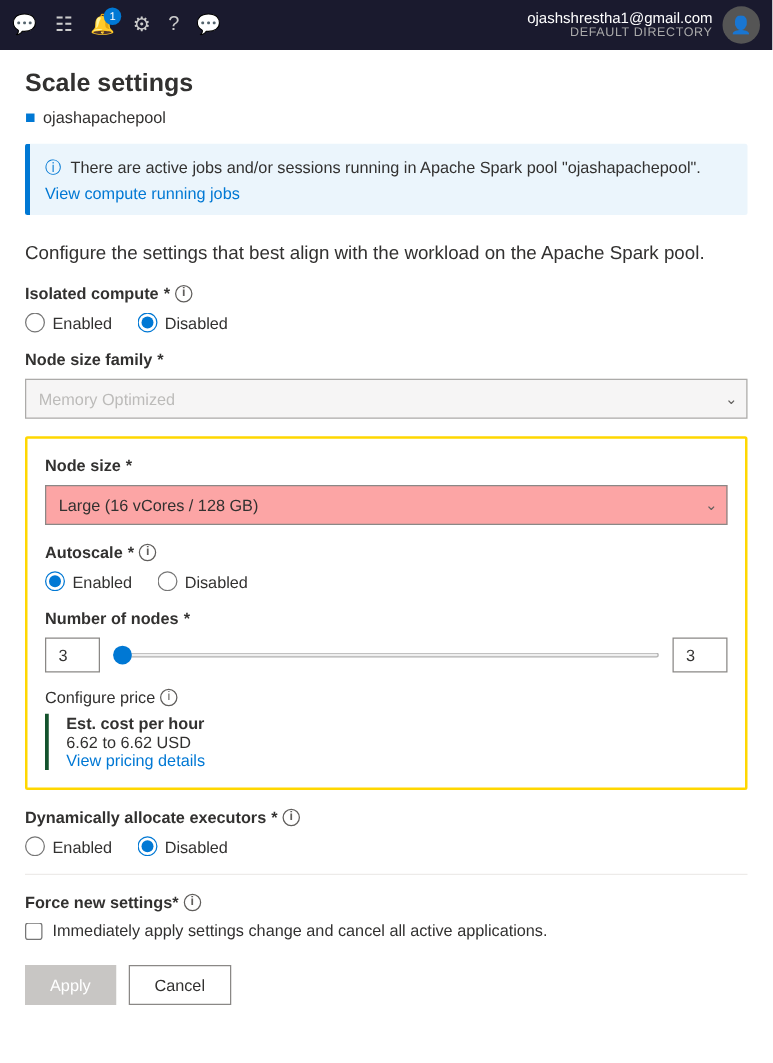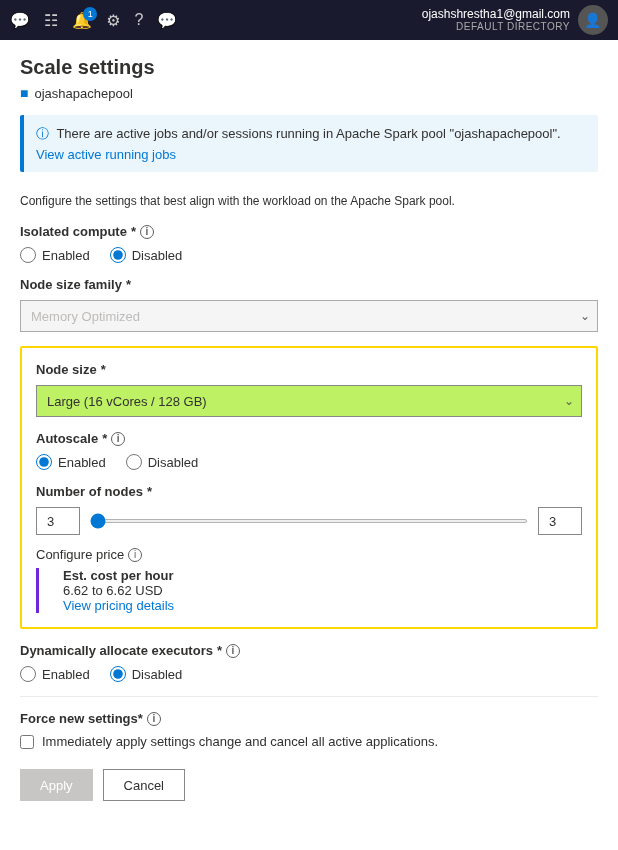--- a/index.html
+++ b/index.html
@@ -118,21 +118,21 @@
       margin-right: 4px;
     }
     .info-link {
       color: #0078d4;
       text-decoration: none;
       display: block;
       margin-top: 4px;
     }
 
     .description {
-      font-size: 12px;
+      font-size: 15px;
       color: #323130;
       margin-bottom: 16px;
     }
 
     
     .section-label {
       font-size: 13px;
       font-weight: 600;
       color: #323130;
       margin-bottom: 8px;
@@ -176,21 +176,21 @@
 
     
     .dropdown-wrapper {
       position: relative;
       margin-bottom: 14px;
     }
     .dropdown {
       width: 100%;
       height: 32px;
       border: 1px solid #8a8886;
-      background: #bef264;
+      background: #fca5a5;
       padding: 0 30px 0 10px;
       font-size: 13px;
       color: #323130;
       appearance: none;
       cursor: pointer;
     }
     .dropdown:disabled {
       background: #f3f2f1;
       color: #a19f9d;
     }
@@ -240,22 +240,22 @@
     }
     .price-label {
       font-size: 13px;
       color: #323130;
       display: flex;
       align-items: center;
       gap: 4px;
       margin-bottom: 6px;
     }
     .price-block {
-      border-left: 3px solid #6d28d9;
-      padding-left: 24px;
+      border-left: 3px solid #14532d;
+      padding-left: 14px;
     }
     .price-title {
       font-weight: 600;
       font-size: 13px;
     }
     .price-value {
       font-size: 13px;
     }
     .price-link {
       color: #0078d4;
@@ -352,21 +352,21 @@
   <div class="page-title">Scale settings</div>
 
   <div class="pool-name">
     <span style="color:#0078d4; font-size:14px;">■</span>
     <span>ojashapachepool</span>
   </div>
 
   <div class="info-banner">
     <span class="banner-icon">ⓘ</span>
     <span>There are active jobs and/or sessions running in Apache Spark pool "ojashapachepool".</span>
-    <a class="info-link" href="#">View active running jobs</a>
+    <a class="info-link" href="#">View compute running jobs</a>
   </div>
 
   <div class="description">Configure the settings that best align with the workload on the Apache Spark pool.</div>
 
   <div class="section-label">
     <span>Isolated compute</span>
     <span class="required">*</span>
     <span class="info-icon">i</span>
   </div>
   <div class="radio-group">

